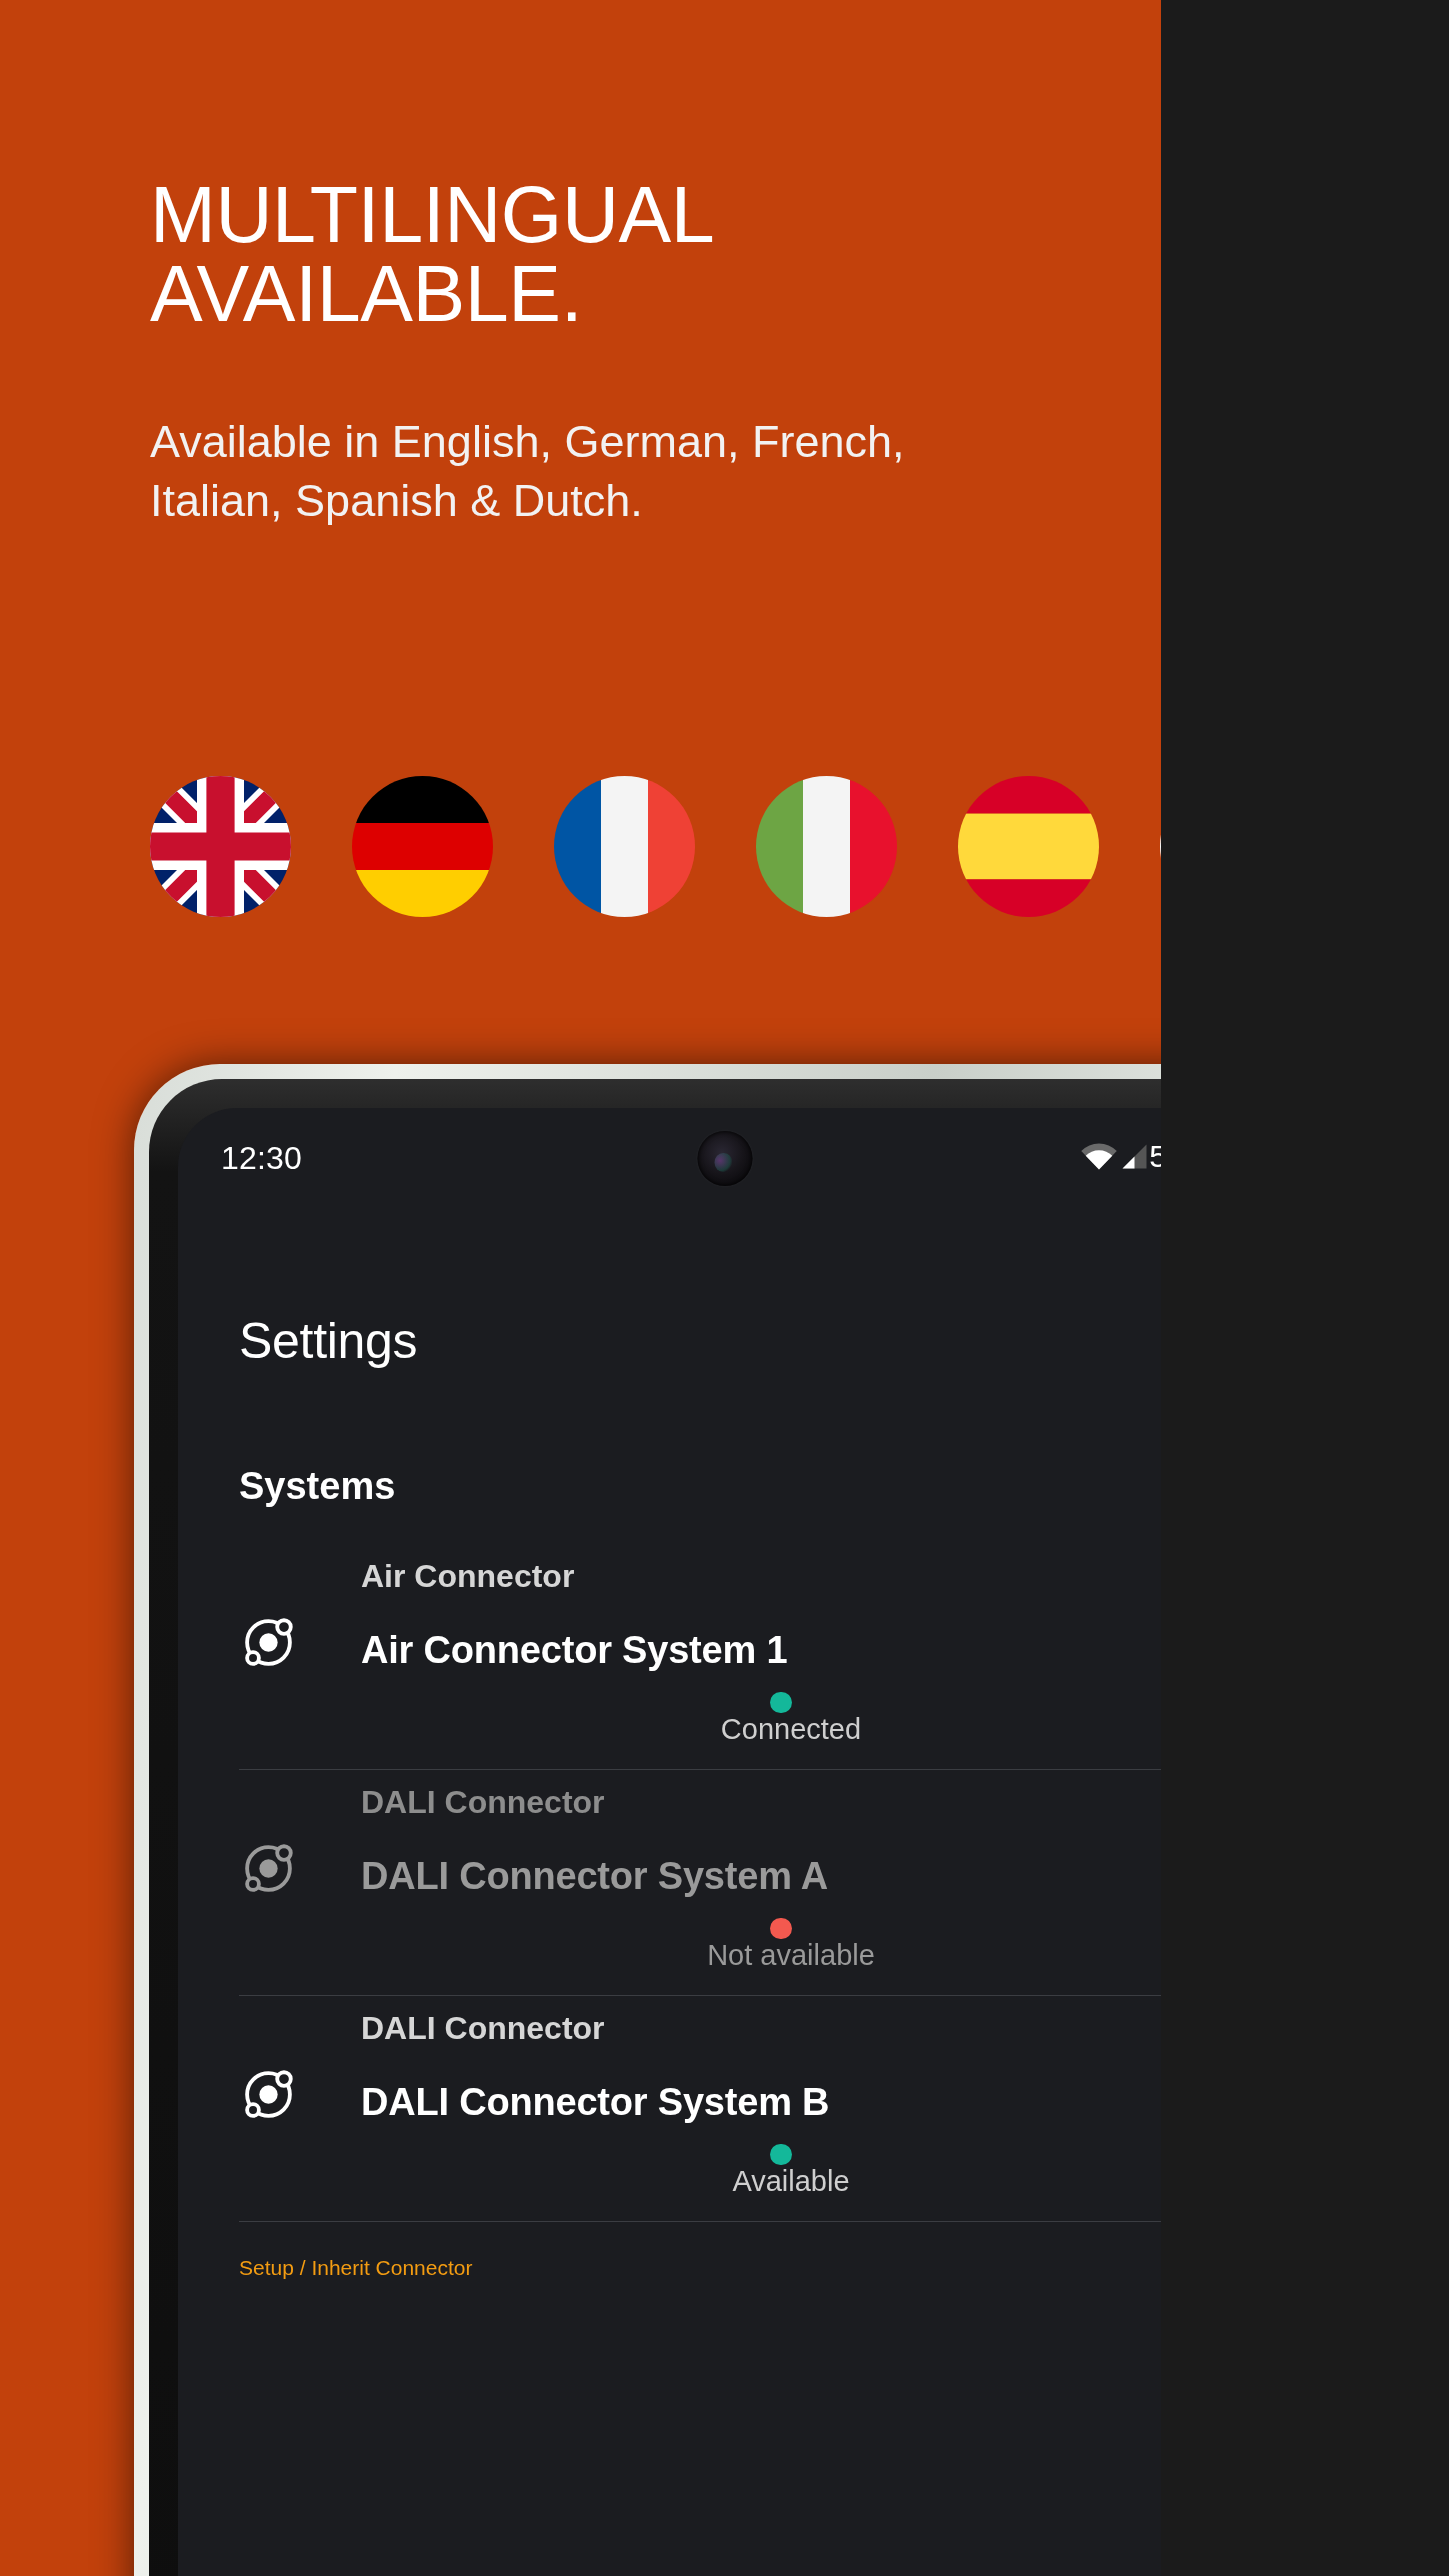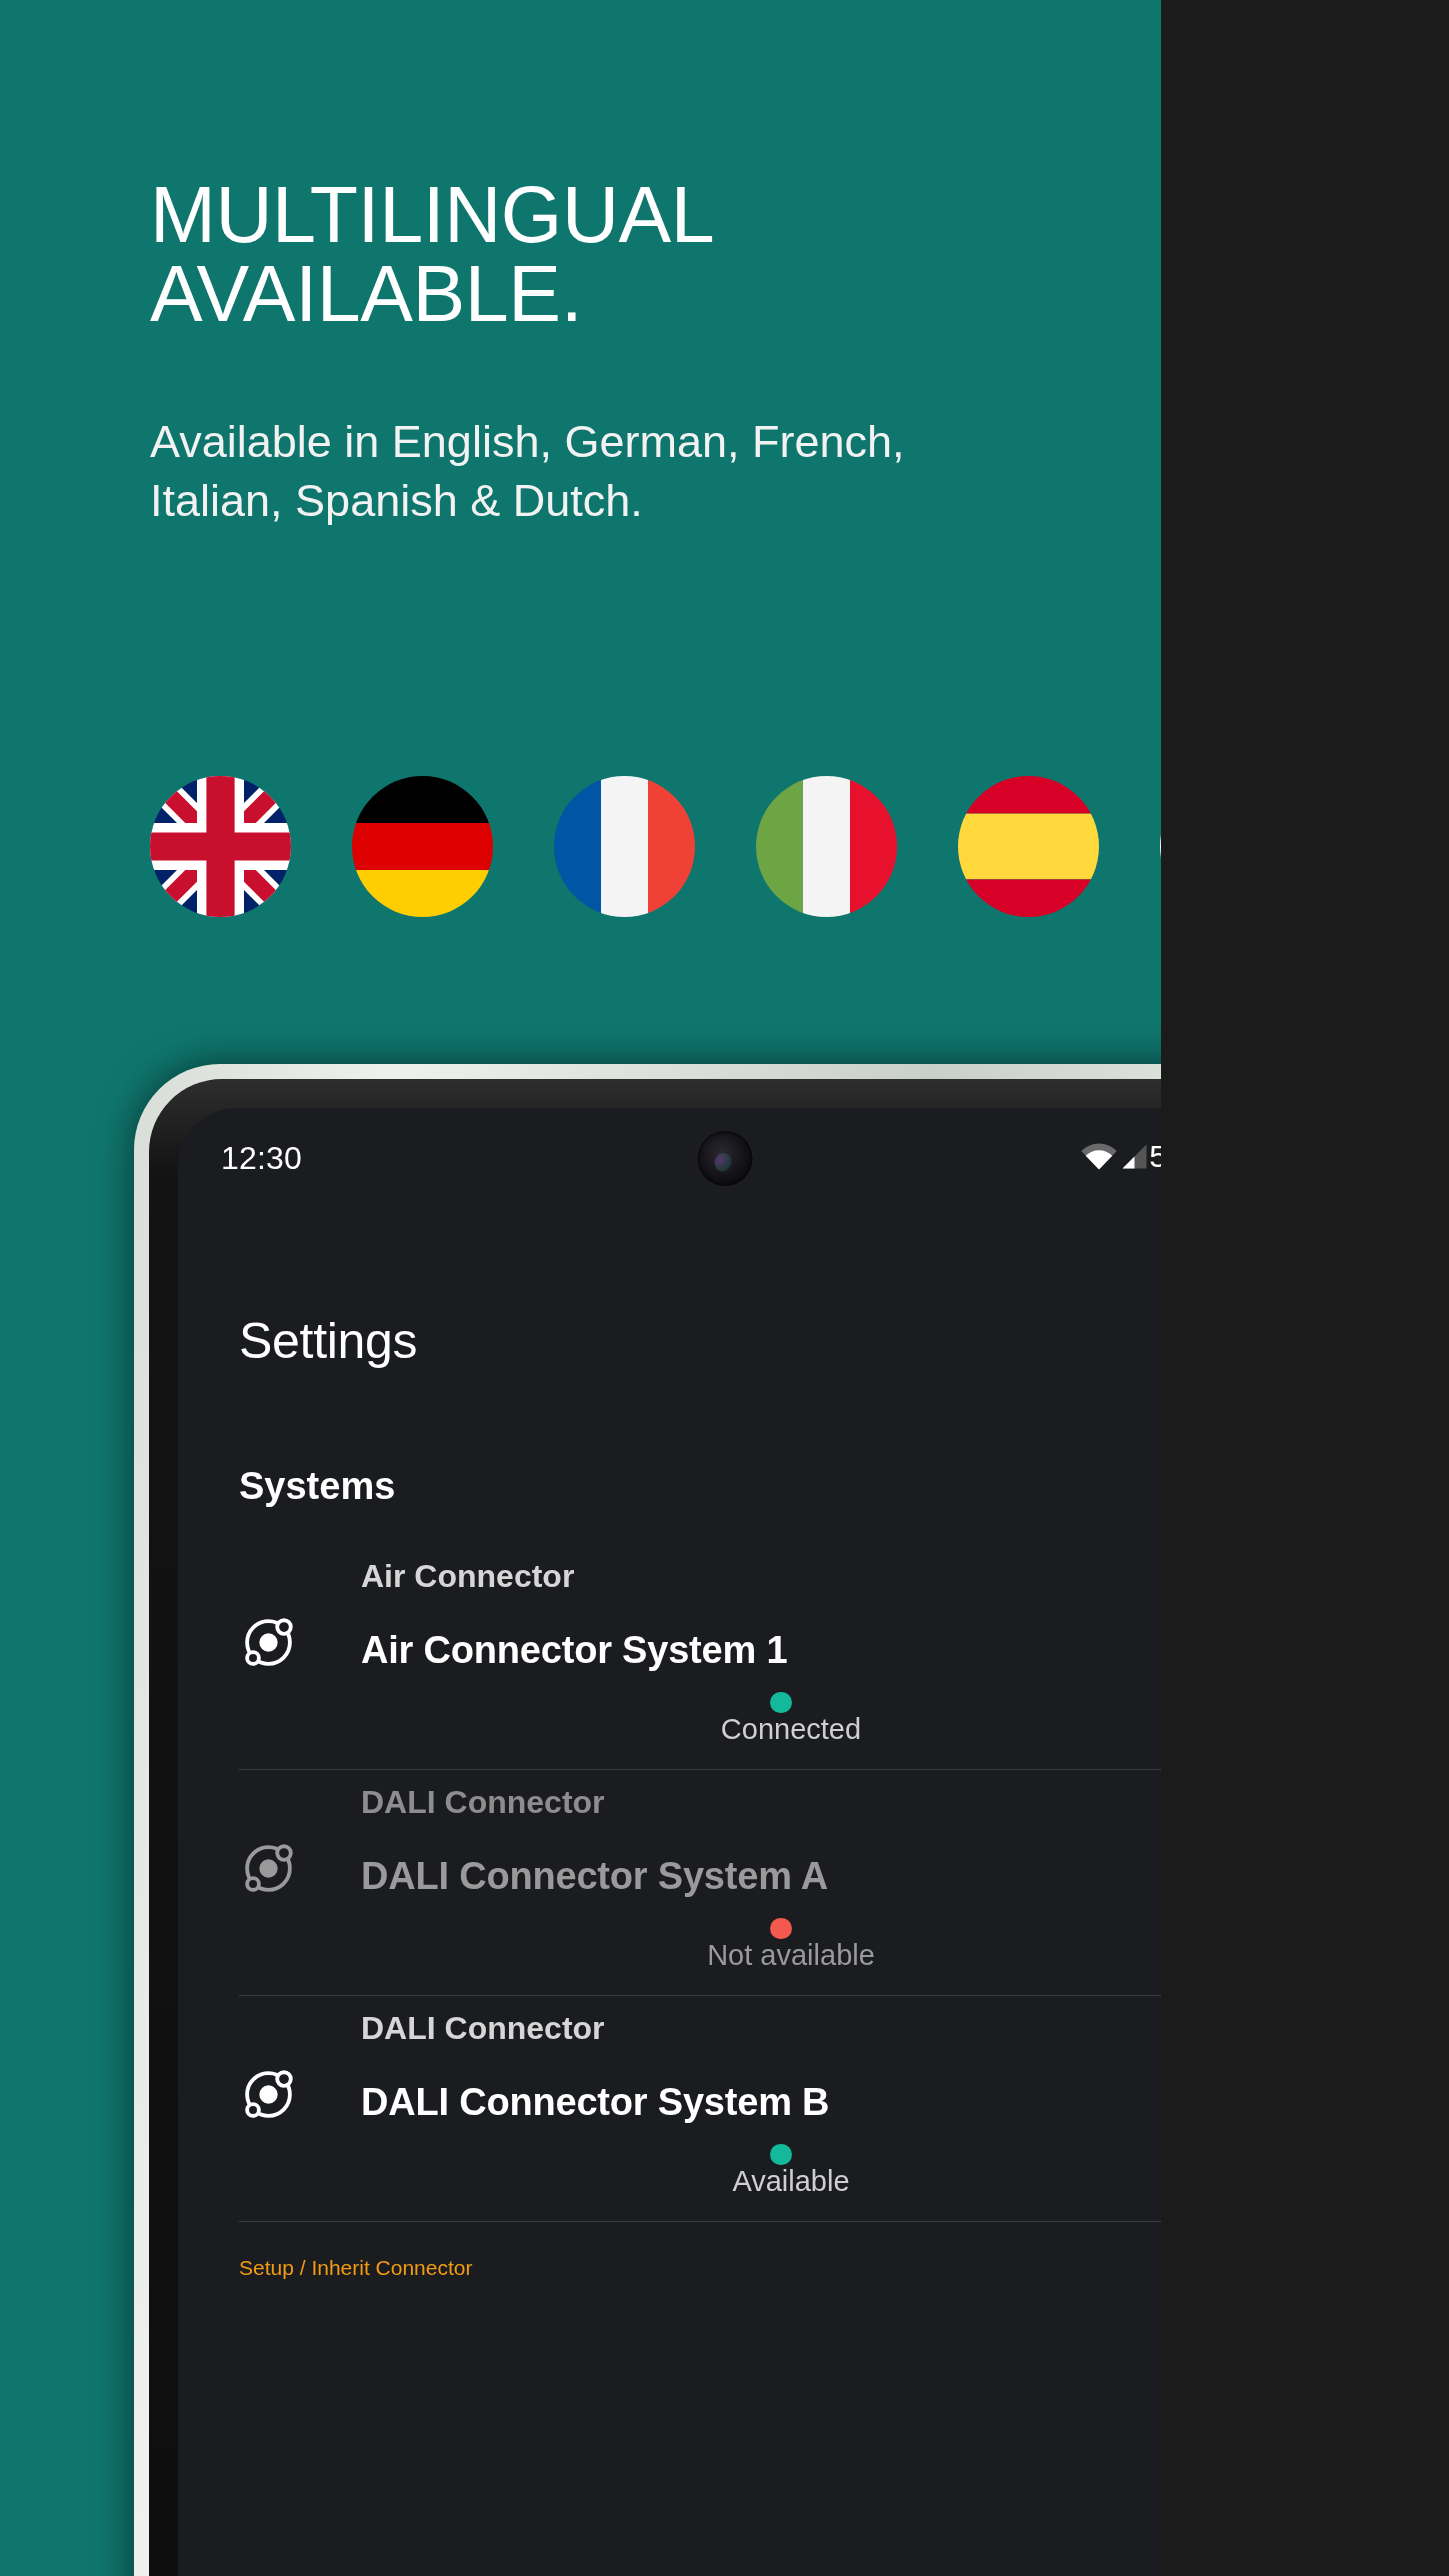--- a/index.html
+++ b/index.html
@@ -12,21 +12,21 @@
     height: 2576px;
     overflow: hidden;
     font-family: "Liberation Sans", sans-serif;
     -webkit-font-smoothing: antialiased;
   }
 
   .page {
     position: relative;
     width: 1161px;
     height: 2576px;
-    background: #0f766e;
+    background: #c2410c;
     overflow: hidden;
   }
 
   
   .promo {
     position: absolute;
     left: 150px;
     top: 175px;
     width: 1163px;
   }

